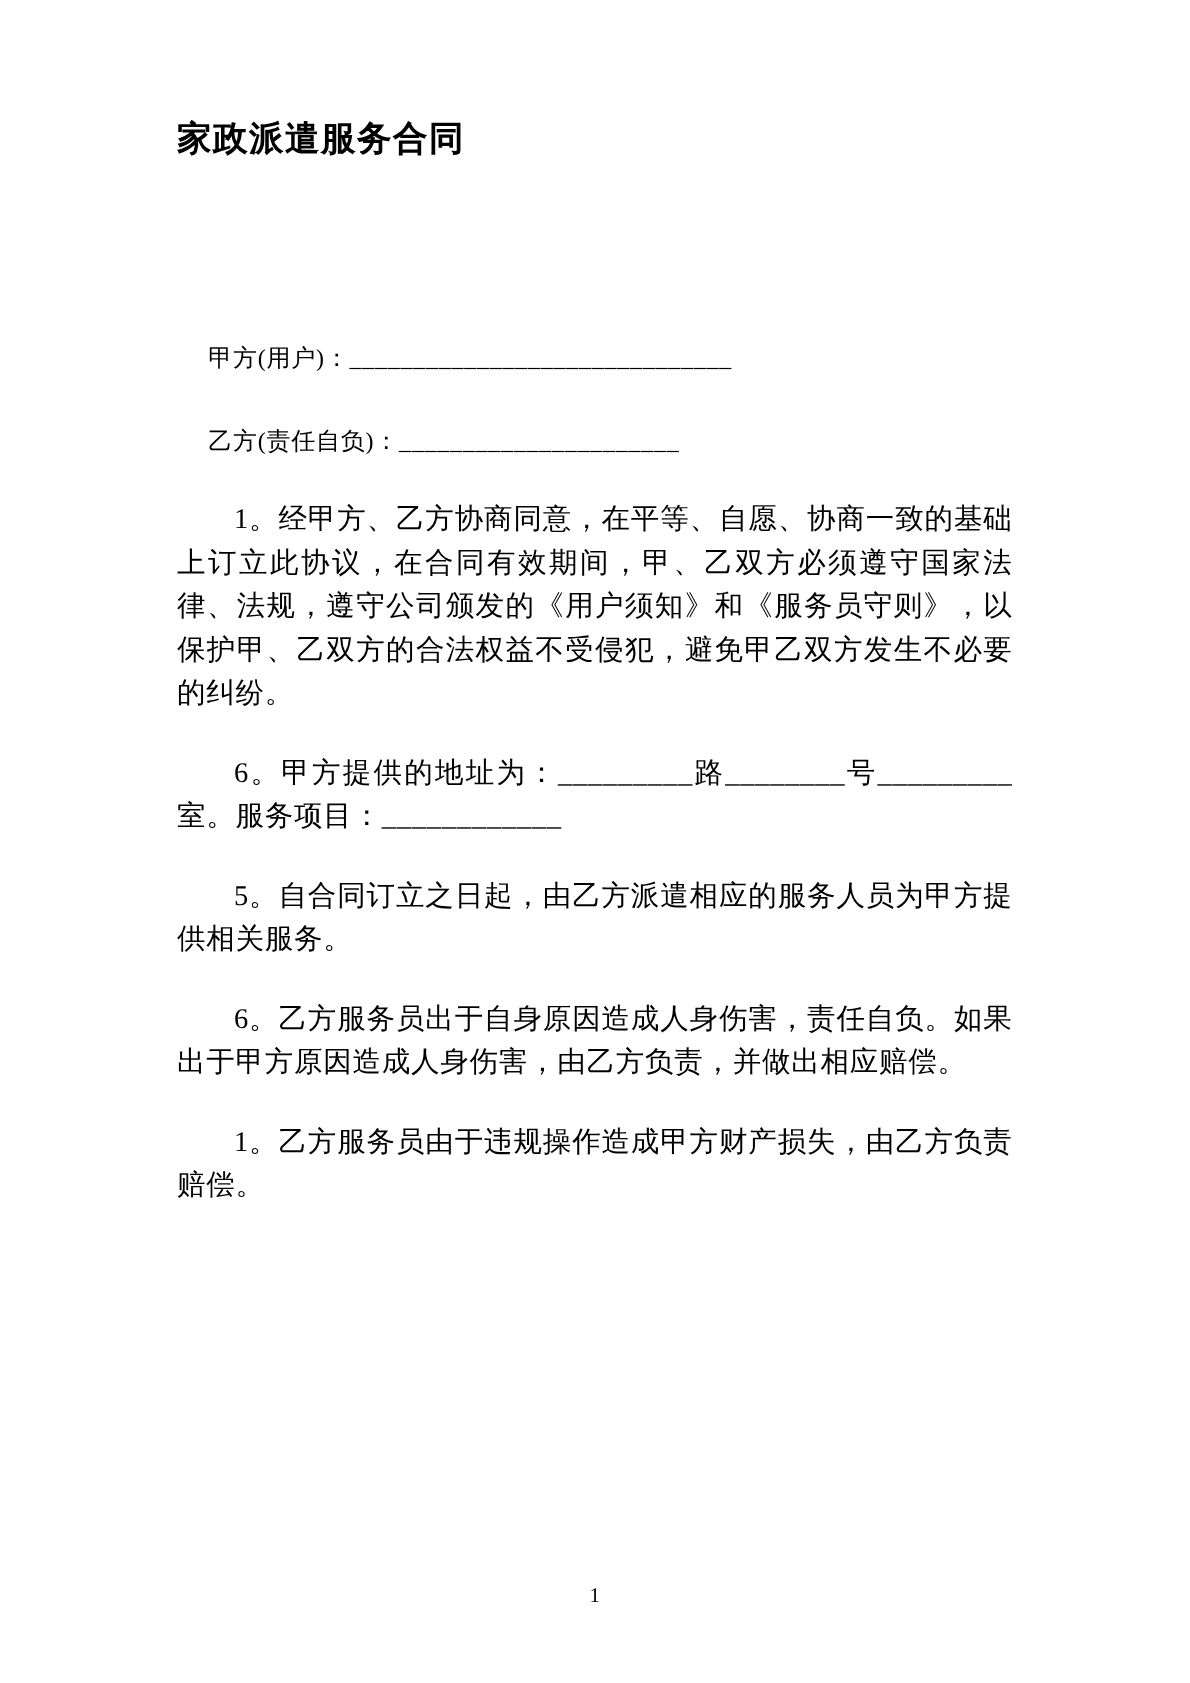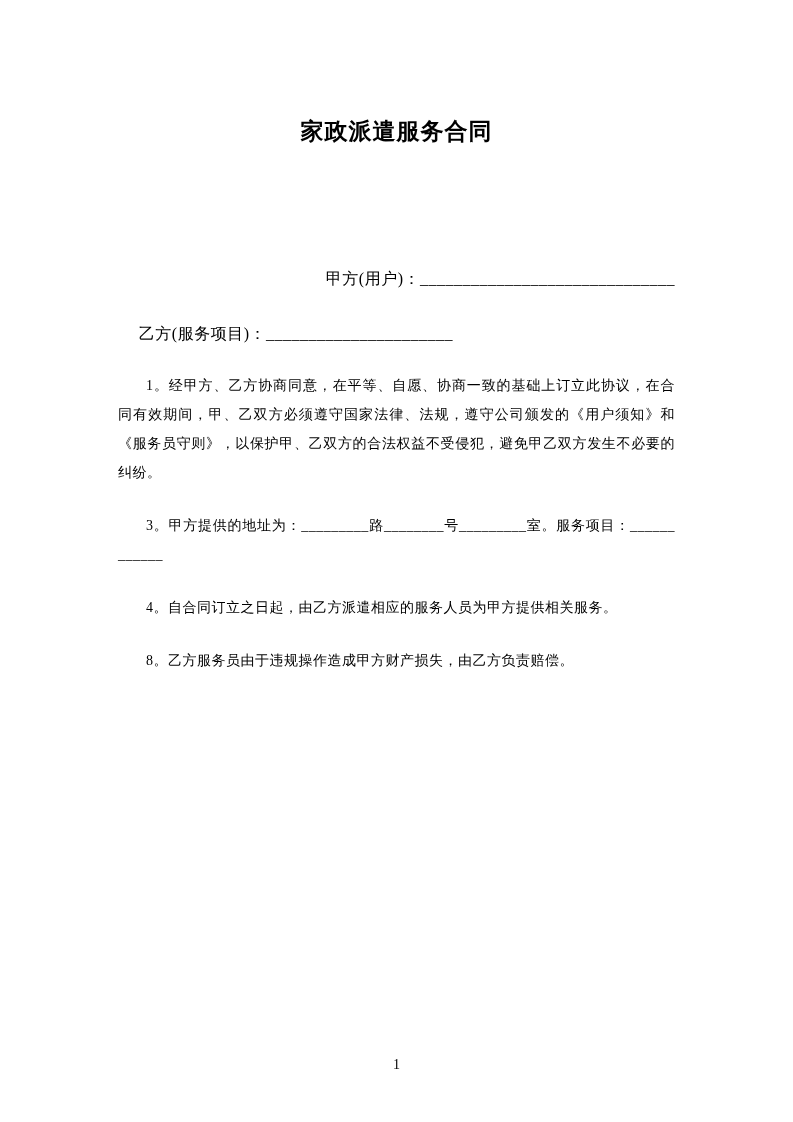--- a/index.html
+++ b/index.html
@@ -16,43 +16,43 @@
       color: #000000;
       font-family: "Liberation Serif", "DejaVu Serif", serif;
       overflow: hidden;
       box-sizing: border-box;
     }
     .content {
       padding: 0 118px;
       box-sizing: border-box;
     }
     .doc-title {
-      margin: 116px 0 0 0;
-      text-align: center;
+      margin: 77px 0 0 0;
+      text-align: left;
       font-size: 23px;
       font-weight: bold;
       font-family: "Liberation Sans", "DejaVu Sans", sans-serif;
       letter-spacing: 1px;
       line-height: 30px;
     }
     .party-line {
       font-size: 16px;
       line-height: 30px;
       text-indent: 1.3em;
       white-space: pre-wrap;
       word-break: break-all;
       letter-spacing: 0.5px;
     }
-    .party-a { margin: 118px 0 0 0; text-align: right; }
+    .party-a { margin: 118px 0 0 0; }
     .party-b { margin: 25px 0 0 0; }
     .clauses {
       margin-top: 22px;
     }
     .clause {
-      font-size: 14px;
+      font-size: 19px;
       line-height: 29px;
       margin: 0 0 24px 0;
       text-indent: 2em;
       text-align: justify;
       word-break: break-all;
       letter-spacing: 0.5px;
     }
     .page-number {
       position: absolute;
       bottom: 48px;
@@ -67,25 +67,26 @@
 </head>
 <body>
 
 <div class="page">
   <div class="content">
 
     <h1 class="doc-title">家政派遣服务合同</h1>
 
     <p class="party-line party-a">甲方(用户)：______________________________</p>
 
-    <p class="party-line party-b">乙方(服务项目)：______________________</p>
+    <p class="party-line party-b">乙方(责任自负)：______________________</p>
 
     <div class="clauses">
       <p class="clause">1。经甲方、乙方协商同意，在平等、自愿、协商一致的基础上订立此协议，在合同有效期间，甲、乙双方必须遵守国家法律、法规，遵守公司颁发的《用户须知》和《服务员守则》，以保护甲、乙双方的合法权益不受侵犯，避免甲乙双方发生不必要的纠纷。</p>
-      <p class="clause">3。甲方提供的地址为：_________路________号_________室。服务项目：____________</p>
-      <p class="clause">4。自合同订立之日起，由乙方派遣相应的服务人员为甲方提供相关服务。</p>
-      <p class="clause">8。乙方服务员由于违规操作造成甲方财产损失，由乙方负责赔偿。</p>
+      <p class="clause">6。甲方提供的地址为：_________路________号_________室。服务项目：____________</p>
+      <p class="clause">5。自合同订立之日起，由乙方派遣相应的服务人员为甲方提供相关服务。</p>
+      <p class="clause">6。乙方服务员出于自身原因造成人身伤害，责任自负。如果出于甲方原因造成人身伤害，由乙方负责，并做出相应赔偿。</p>
+      <p class="clause">1。乙方服务员由于违规操作造成甲方财产损失，由乙方负责赔偿。</p>
     </div>
 
   </div>
 
   <div class="page-number">1</div>
 </div>
 
 </body></html>

